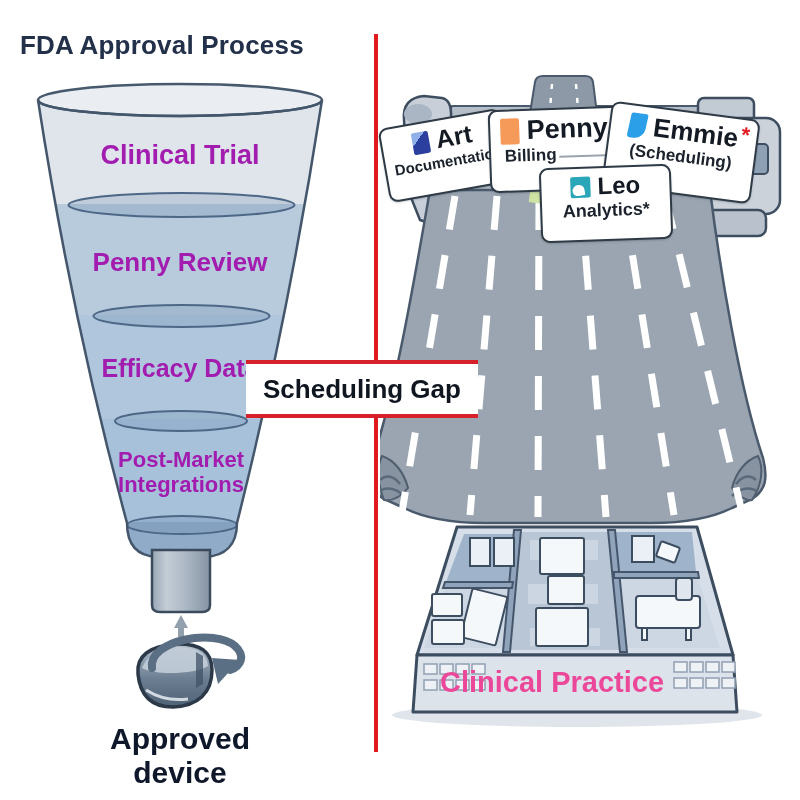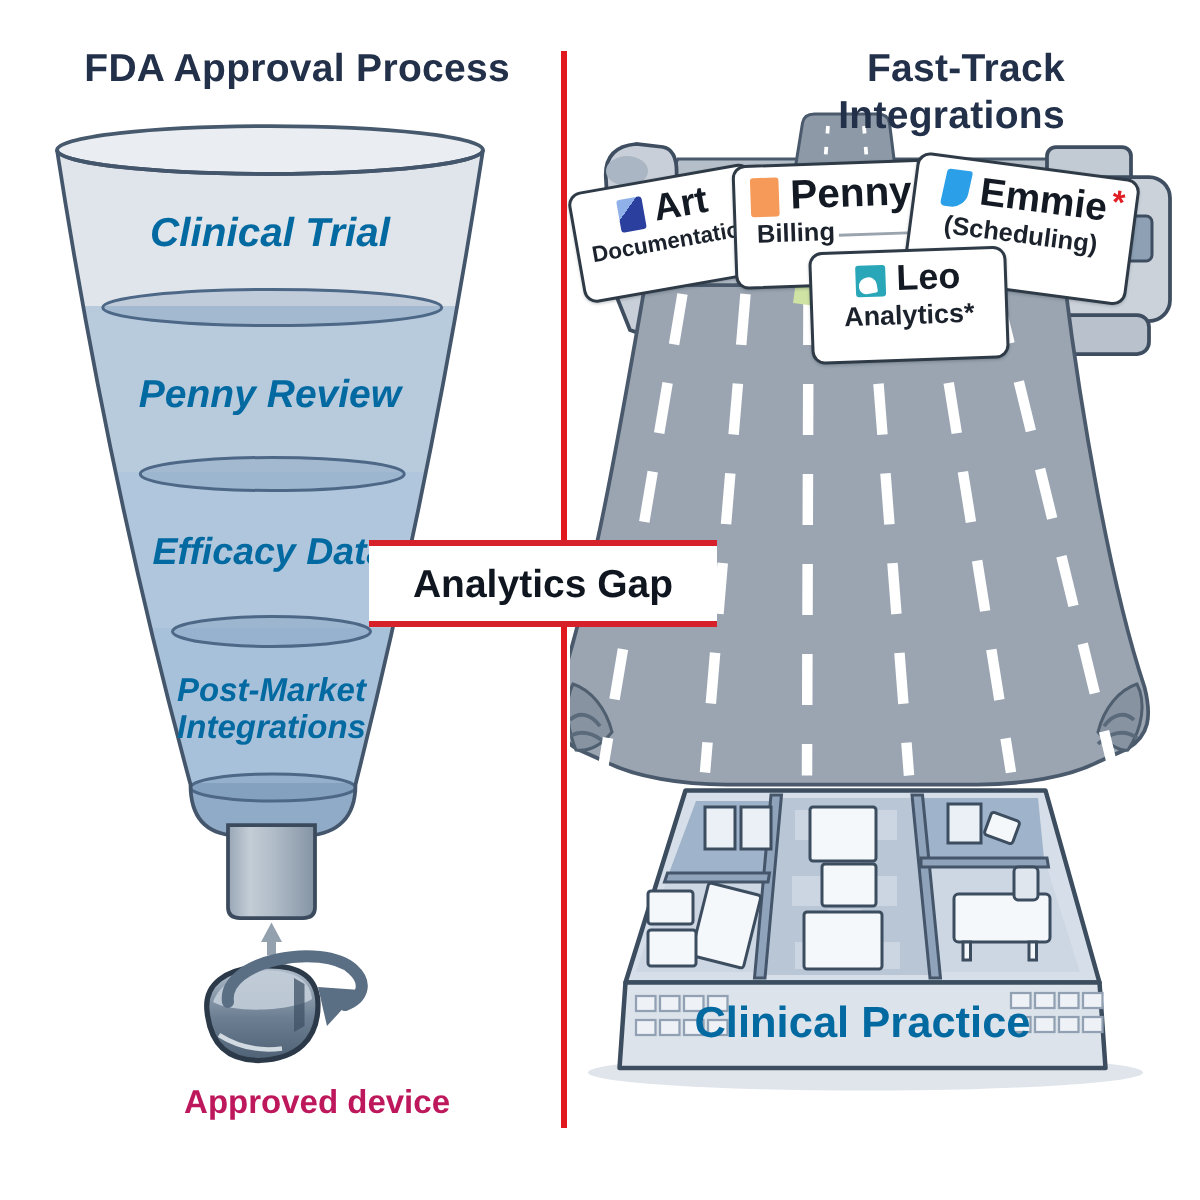--- a/index.html
+++ b/index.html
@@ -1,21 +1,21 @@
 <!DOCTYPE html>
 <html><head>
 <meta charset="utf-8">
 <style>
   html,body{margin:0;padding:0;background:#ffffff;}
   #canvas{position:relative;width:800px;height:800px;background:#ffffff;overflow:hidden;
           font-family:"Liberation Sans",sans-serif;color:#1a2230;}
   .abs{position:absolute;}
-  .title{font-size:26px;font-weight:700;color:#22304a;text-align:right;letter-spacing:.2px;z-index:4;}
-  .stage-label{font-size:26px;font-weight:600;color:#0369a1;text-align:center;line-height:1.12;z-index:3;font-style:italic;}
-  .small-label{font-size:22px;font-weight:600;color:#be185d;text-align:right;z-index:3;}
+  .title{font-size:26px;font-weight:700;color:#22304a;text-align:left;letter-spacing:.2px;z-index:4;}
+  .stage-label{font-size:26px;font-weight:600;color:#a21caf;text-align:center;line-height:1.12;z-index:3;}
+  .small-label{font-size:30px;font-weight:600;color:#0f172a;text-align:center;z-index:3;}
   svg{position:absolute;top:0;left:0;}
   
   #divider{left:374px;top:34px;width:4px;height:718px;background:#e0191f;z-index:2;}
   #gap-box{left:246px;top:360px;width:232px;height:50px;background:#ffffff;
            border-top:4px solid #d6202a;border-bottom:4px solid #d6202a;z-index:10;
            display:flex;align-items:center;justify-content:center;}
   #gap-box .gap-text{font-size:26px;font-weight:700;color:#10161f;}
   
   .card{position:absolute;background:#ffffff;border:2.5px solid #2f3a47;border-radius:9px;
         z-index:5;box-shadow:0 1px 2px rgba(40,50,65,.25);padding:4px 8px 5px;}
@@ -91,21 +91,21 @@
 
   <div class="abs title" style="left:20px;top:30px;width:320px;">FDA Approval Process</div>
   <div class="abs stage-label" style="left:60px;top:140px;width:240px;font-size:27px;">Clinical Trial</div>
   <div class="abs stage-label" style="left:60px;top:248px;width:240px;">Penny Review</div>
   <div class="abs stage-label" style="left:60px;top:354px;width:240px;font-size:25px;">Efficacy Data</div>
   <div class="abs stage-label" style="left:96px;top:448px;width:170px;font-size:22px;">Post-Market Integrations</div>
   <div class="abs small-label" style="left:60px;top:722px;width:240px;">Approved device</div>
 
   <div id="divider" class="abs"></div>
   <div id="gap-box" class="abs">
-    <span class="gap-text">Analytics Gap</span>
+    <span class="gap-text">Scheduling Gap</span>
   </div>
 
   <svg width="420" height="700" viewBox="0 0 420 700" style="left:380px;top:60px;">
 
     <polygon points="72,46 330,46 352,132 28,132" fill="#b5bfc9" stroke="#4a5a6c" stroke-width="2"></polygon>
 
     <g stroke="#ffffff" stroke-width="6">
       <line x1="100" y1="54" x2="88" y2="86"></line>
         <line x1="128" y1="54" x2="118" y2="86"></line>
       <line x1="248" y1="54" x2="258" y2="86"></line>
@@ -217,21 +217,20 @@
         <rect x="326" y="602" width="13" height="10"></rect>
           <rect x="342" y="602" width="13" height="10"></rect>
         <rect x="294" y="618" width="13" height="10"></rect>
           <rect x="310" y="618" width="13" height="10"></rect>
         <rect x="326" y="618" width="13" height="10"></rect>
           <rect x="342" y="618" width="13" height="10"></rect>
       </g>
     </g>
   </svg>
 
-  <div class="abs title" style="left:420px;top:30px;width:290px;">Fast-Track Integrations</div>
 
   <div class="card" style="left:383px;top:118px;width:104px;height:62px;transform:rotate(-10deg);">
     <div class="name-row">
       <span class="icon icon-doc"></span>
       <span class="name" style="font-size:25px;">Art</span>
     </div>
     <div class="subtitle" style="font-size:15px;">Documentation</div>
   </div>
 
   <div class="card" style="left:489px;top:108px;width:112px;height:70px;transform:rotate(-2deg);">
@@ -254,15 +253,15 @@
   <div class="card" style="left:540px;top:166px;width:112px;height:62px;transform:rotate(-2deg);">
     <div class="name-row">
       <span class="icon icon-analytics">
           <span class="leaf"></span>
         </span>
       <span class="name" style="font-size:24px;">Leo</span>
     </div>
     <div class="subtitle" style="font-size:18px;">Analytics*</div>
   </div>
 
-  <div class="abs" style="left:440px;top:666px;width:270px;text-align:center;font-size:29px;font-weight:600;color:#0369a1;z-index:3;">Clinical Practice</div>
+  <div class="abs" style="left:440px;top:666px;width:270px;font-size:29px;font-weight:600;color:#ec4899;z-index:3;">Clinical Practice</div>
 
 </div>
 
 </body></html>

